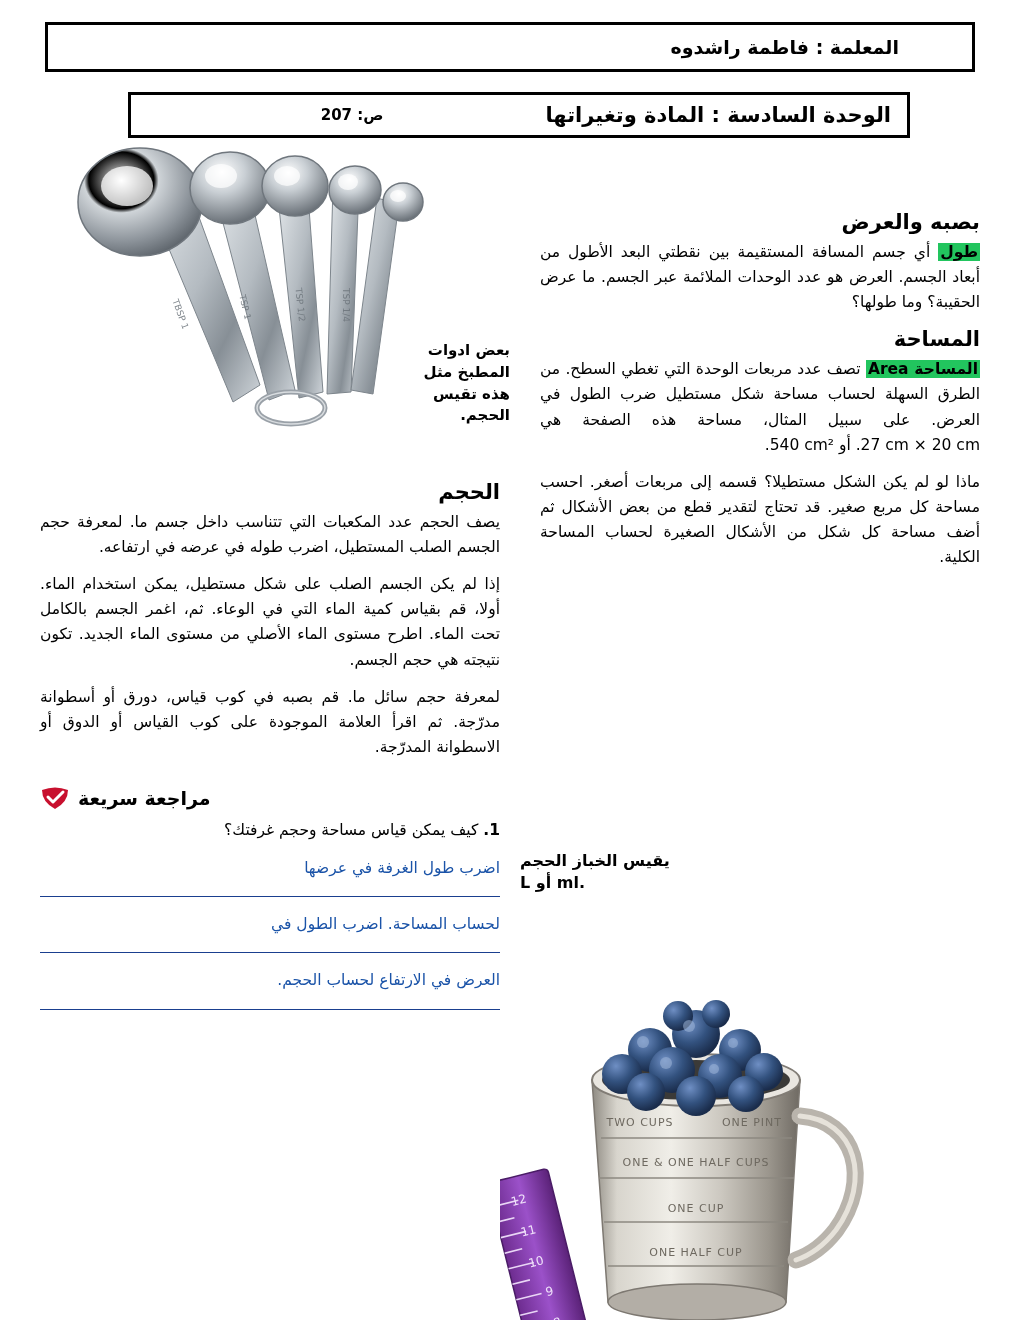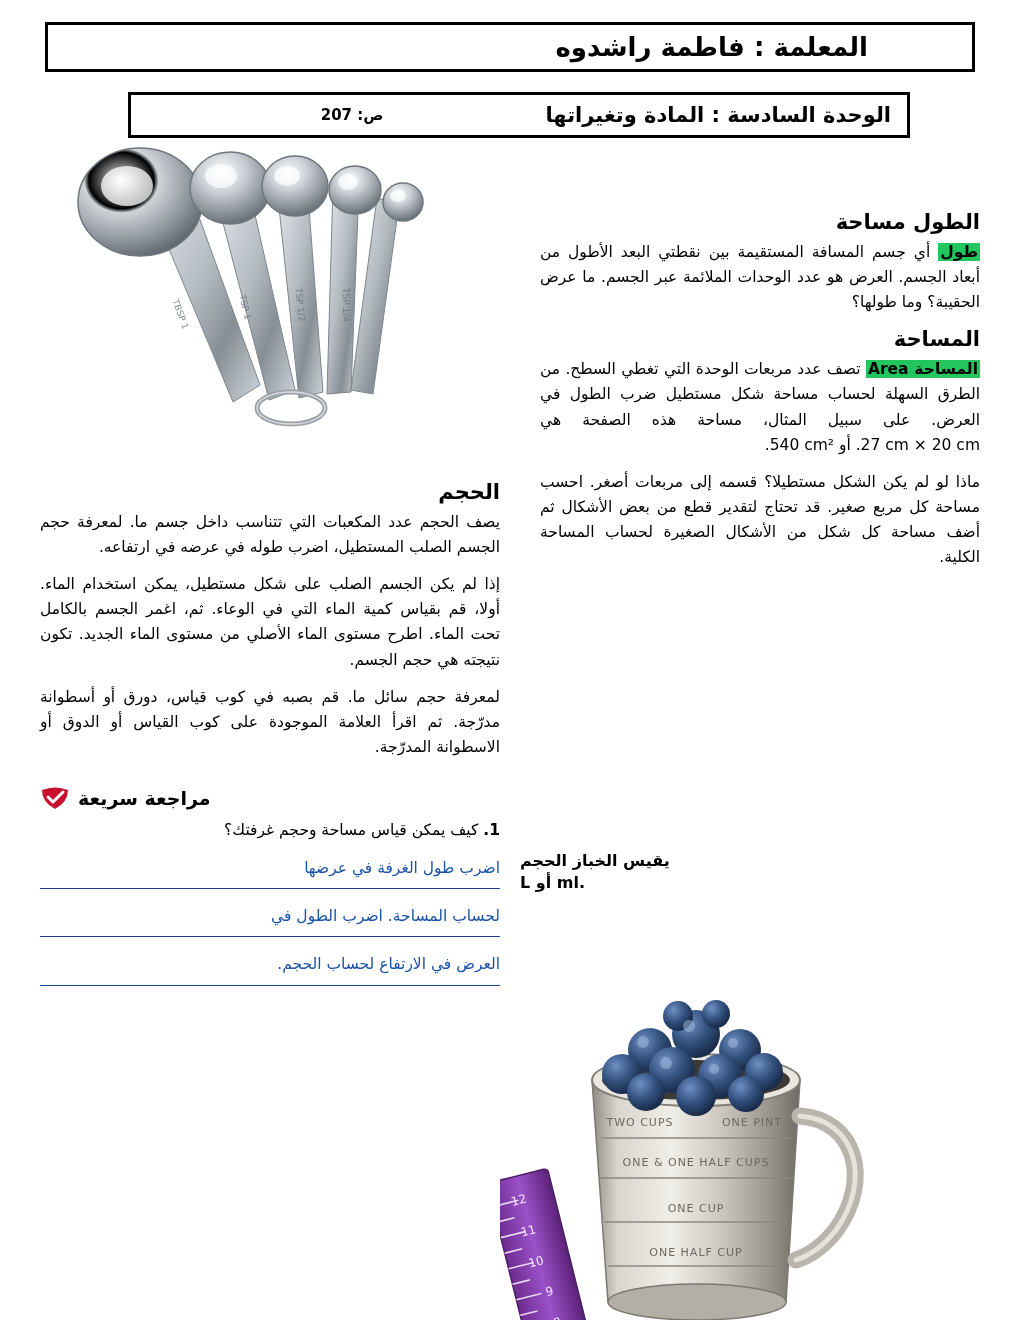--- a/index.html
+++ b/index.html
@@ -31,24 +31,24 @@
     width: 930px;
     height: 50px;
     padding: 0 14px;
   }
   #header-title-box .title-main {
     font-size: 22px;
     font-weight: 700;
     white-space: nowrap;
   }
   #header-title-box .title-teacher {
-    font-size: 26px;
+    font-size: 19px;
     font-weight: 700;
     white-space: nowrap;
-    margin-right: 90px;
+    margin-right: 59px;
   }
 
   #header-unit-box {
     left: 128px;
     top: 92px;
     width: 782px;
     height: 46px;
     padding: 0 16px;
   }
   #header-unit-box .unit-text {
@@ -183,21 +183,21 @@
     margin: 0 0 14px 0;
   }
   .qr-q .num {
     font-weight: 700;
   }
   .answer-line {
     border-bottom: 1.5px solid #1a3f8f;
     color: #1a53a8;
     font-size: 15.5px;
     line-height: 1.5;
-    padding: 0 0 8px 0;
+    padding: 0 0 16px 0;
     margin-bottom: 16px;
     text-align: right;
     direction: rtl;
     min-height: 20px;
   }
 </style>
 </head>
 <body>
 
 <div class="hdr-box" id="header-title-box">
@@ -262,25 +262,26 @@
       <ellipse cx="293" cy="42" rx="10" ry="8" fill="#ffffff" opacity="0.7"></ellipse>
 
       <ellipse cx="348" cy="62" rx="20" ry="19" fill="url(#bowlG2)" stroke="#6f767d" stroke-width="1.5"></ellipse>
       <ellipse cx="343" cy="56" rx="8" ry="6" fill="#ffffff" opacity="0.7"></ellipse>
 
       <ellipse cx="236" cy="268" rx="34" ry="16" fill="none" stroke="#9aa1a8" stroke-width="5"></ellipse>
       <ellipse cx="236" cy="268" rx="34" ry="16" fill="none" stroke="#d9dde0" stroke-width="1.5"></ellipse>
     </svg>
   </div>
 
+  <div id="spoons-caption">بعض ادوات المطبخ مثل هذه تقيس الحجم.</div>
 
   <div class="col" id="col-right">
     <div style="height:60px"></div>
 
-    <h2 class="sec-head">الطول مساحة</h2>
+    <h2 class="sec-head">بصبه والعرض</h2>
     <p class="body-par"><span class="hl">طول</span><span> أي جسم المسافة المستقيمة بين نقطتي البعد الأطول من أبعاد الجسم. العرض هو عدد الوحدات الملائمة عبر الجسم. ما عرض الحقيبة؟ وما طولها؟</span></p>
 
     <h2 class="sec-head">المساحة</h2>
     <p class="body-par"><span class="hl">المساحة Area</span><span> تصف عدد مربعات الوحدة التي تغطي السطح. من الطرق السهلة لحساب مساحة شكل مستطيل ضرب الطول في العرض. على سبيل المثال، مساحة هذه الصفحة هي </span><span class="ltr-inline">27 cm × 20 cm</span><span>. أو </span><span class="ltr-inline">540 cm²</span><span>.</span></p>
 
     <p class="body-par">ماذا لو لم يكن الشكل مستطيلا؟ قسمه إلى مربعات أصغر. احسب مساحة كل مربع صغير. قد تحتاج لتقدير قطع من بعض الأشكال ثم أضف مساحة كل شكل من الأشكال الصغيرة لحساب المساحة الكلية.</p>
   </div>
 
   <div class="col" id="col-left">
     <div style="height:330px"></div>

